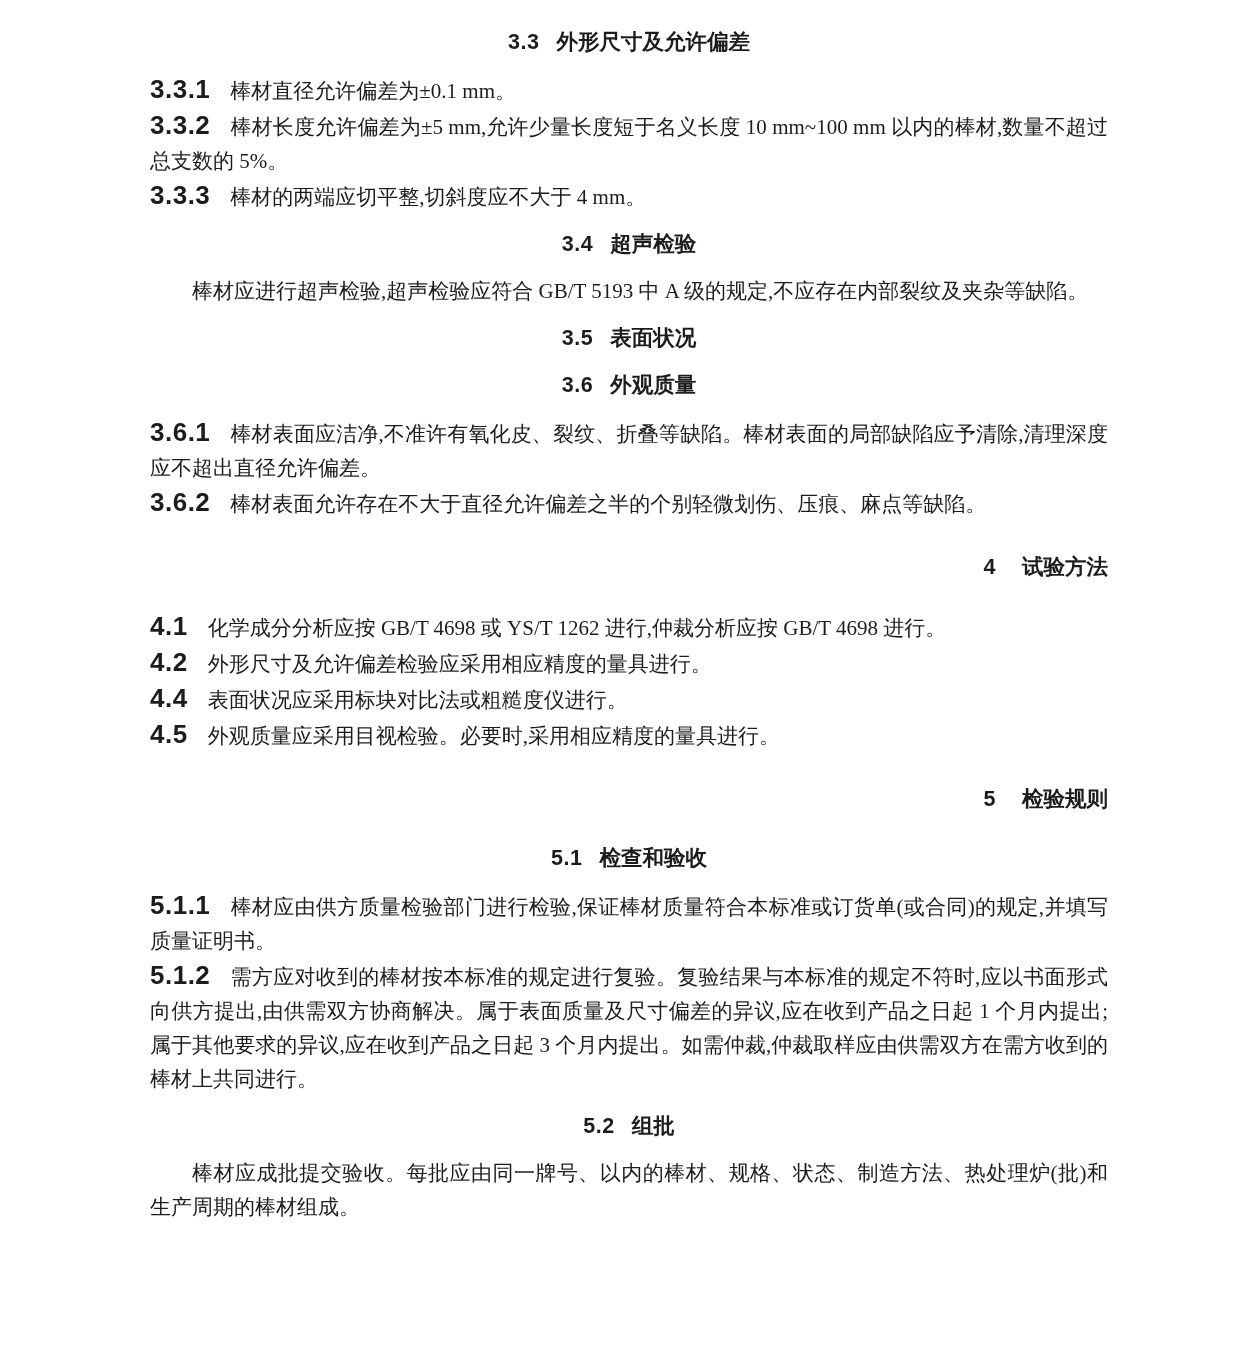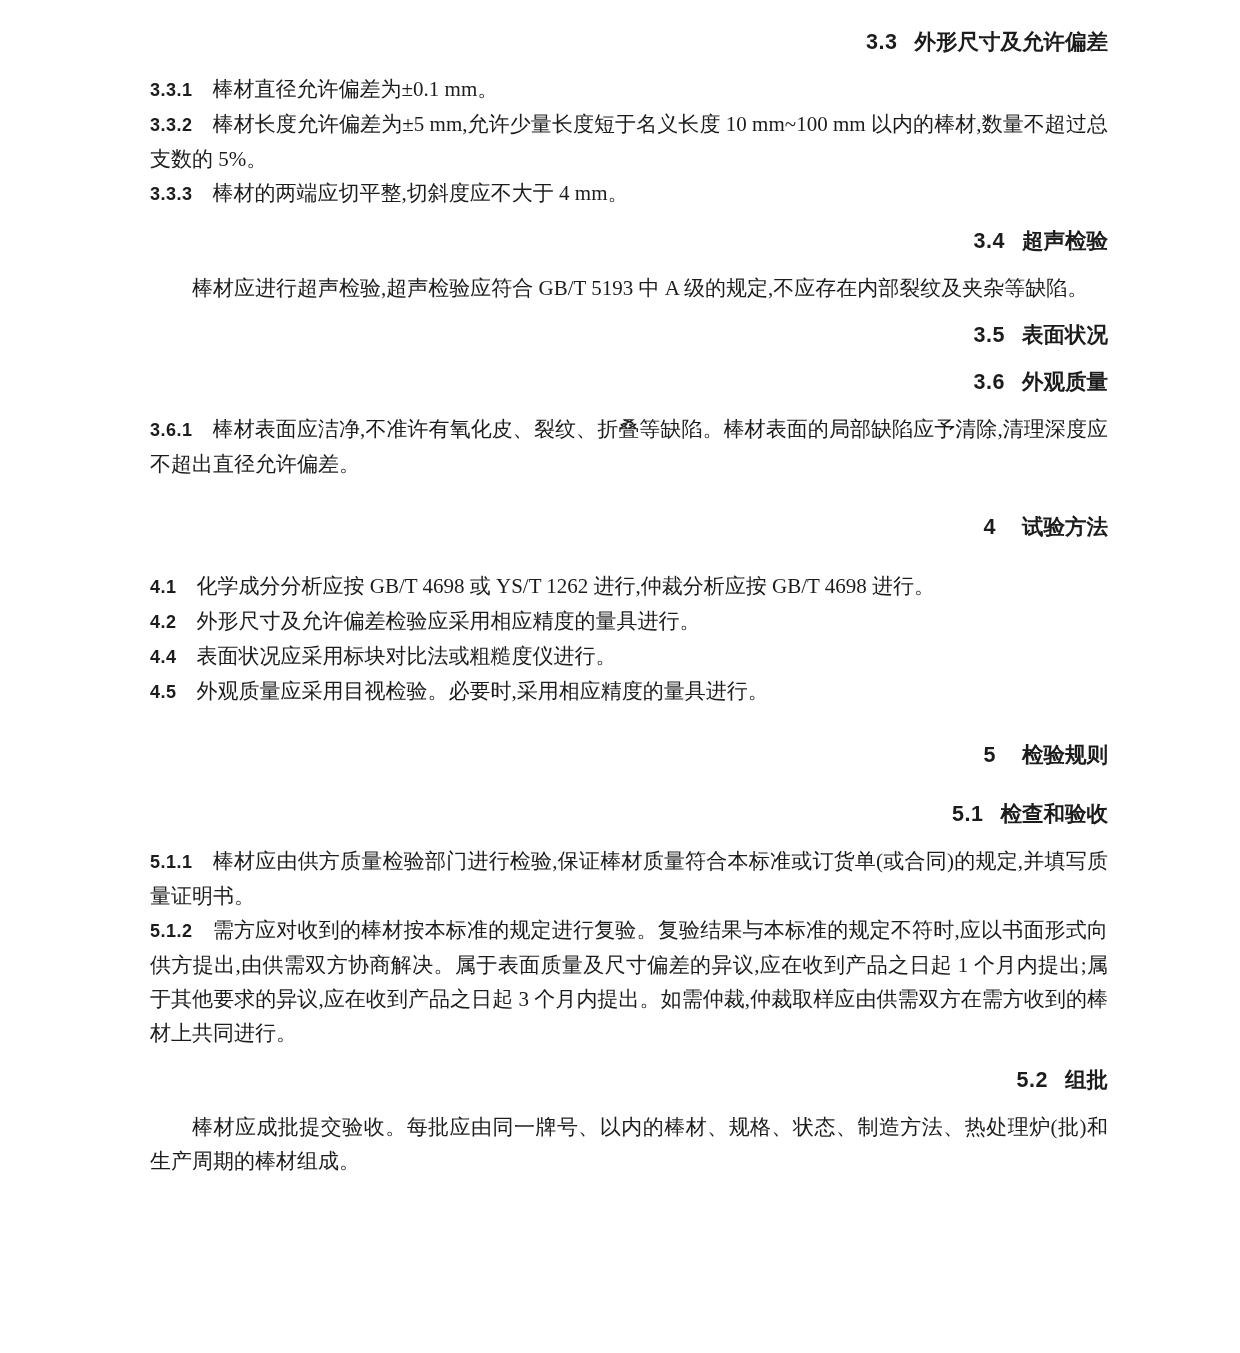--- a/index.html
+++ b/index.html
@@ -27,38 +27,38 @@
     line-height: 34px;
     text-align: justify;
   }
   
   .h-sub {
     margin: 13px 0;
     font-family: "Liberation Sans", "DejaVu Sans", sans-serif;
     font-weight: bold;
     font-size: 21.5px;
     line-height: 34px;
-    text-align: right;
+    text-align: center;
   }
   .h-sub .num { margin-right: 17px; letter-spacing: 0.5px; }
   
   .h-chapter {
     margin: 29px 0 25px 0;
     font-family: "Liberation Sans", "DejaVu Sans", sans-serif;
     font-weight: bold;
     font-size: 21.5px;
     line-height: 34px;
     text-align: right;
   }
   .h-chapter .num { margin-right: 26px; letter-spacing: 0.5px; }
   
   .clause .cnum {
     font-family: "Liberation Sans", "DejaVu Sans", sans-serif;
     font-weight: bold;
-    font-size: 18px;
+    font-size: 26px;
     margin-right: 20px;
     letter-spacing: 0.5px;
   }
   
   .para-indent { text-indent: 2em; }
   .it { font-style: italic; }
 </style>
 </head>
 <body>
 
@@ -77,20 +77,21 @@
 
   <p class="para-indent">棒材应进行超声检验,超声检验应符合 GB/T 5193 中 A 级的规定,不应存在内部裂纹及夹杂等缺陷。</p>
 
   <p class="h-sub"><span class="num">3.5</span><span>表面状况</span></p>
 
 
   <p class="h-sub"><span class="num">3.6</span><span>外观质量</span></p>
 
   <p class="clause"><span class="cnum">3.6.1</span><span>棒材表面应洁净,不准许有氧化皮、裂纹、折叠等缺陷。棒材表面的局部缺陷应予清除,清理深度应不超出直径允许偏差。</span></p>
 
+  <p class="clause"><span class="cnum">3.6.2</span><span>棒材表面允许存在不大于直径允许偏差之半的个别轻微划伤、压痕、麻点等缺陷。</span></p>
 
   <p class="h-chapter"><span class="num">4</span><span>试验方法</span></p>
 
   <p class="clause"><span class="cnum">4.1</span><span>化学成分分析应按 GB/T 4698 或 YS/T 1262 进行,仲裁分析应按 GB/T 4698 进行。</span></p>
 
   <p class="clause"><span class="cnum">4.2</span><span>外形尺寸及允许偏差检验应采用相应精度的量具进行。</span></p>
 
 
   <p class="clause"><span class="cnum">4.4</span><span>表面状况应采用标块对比法或粗糙度仪进行。</span></p>
 

